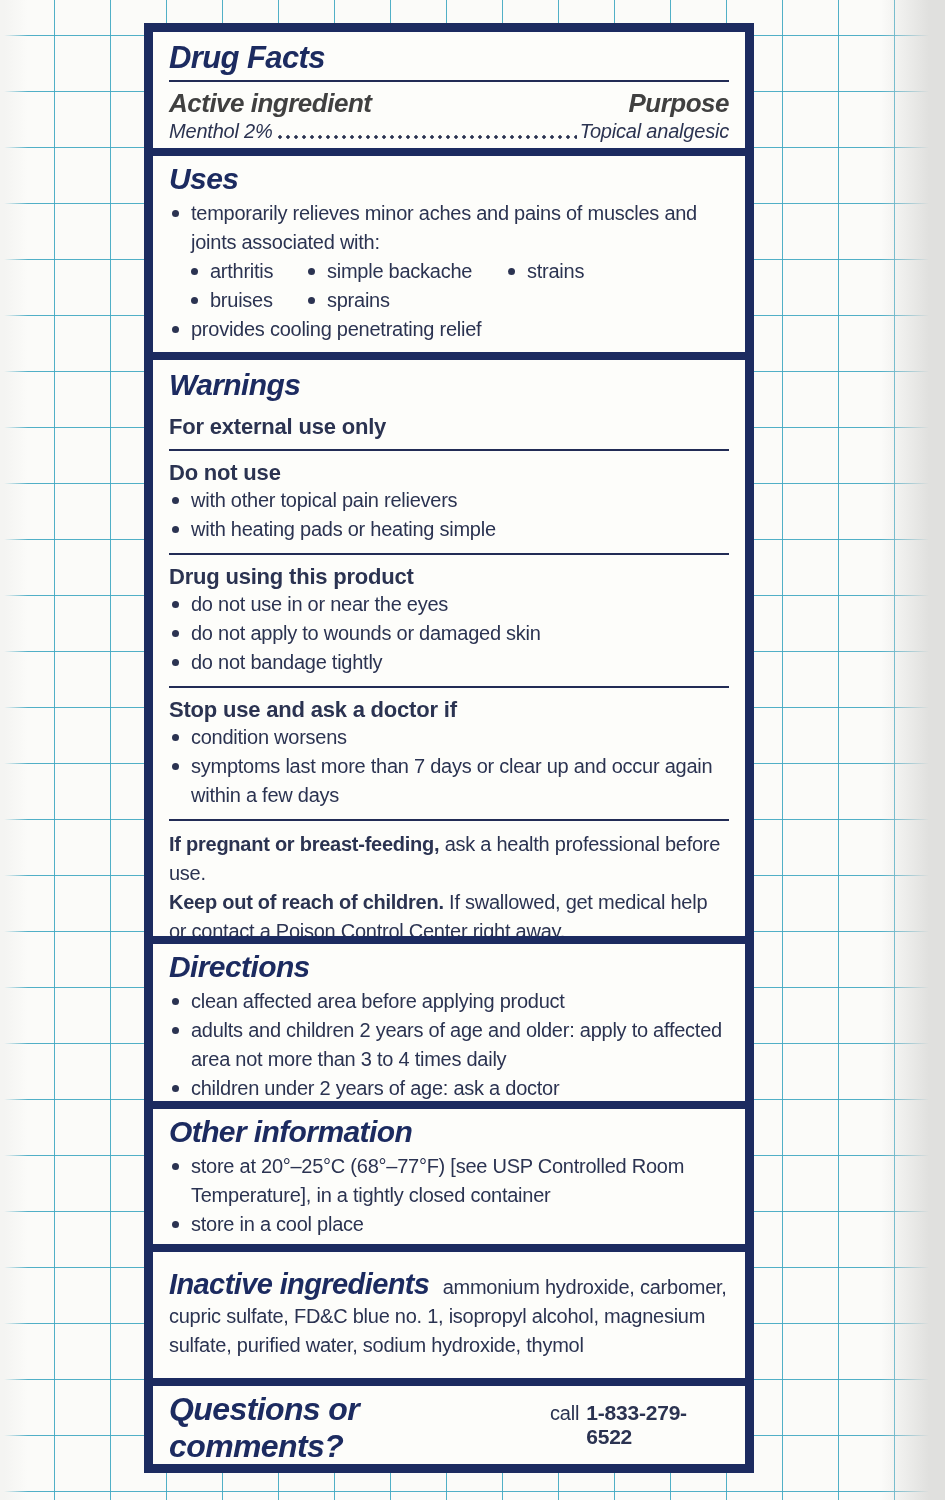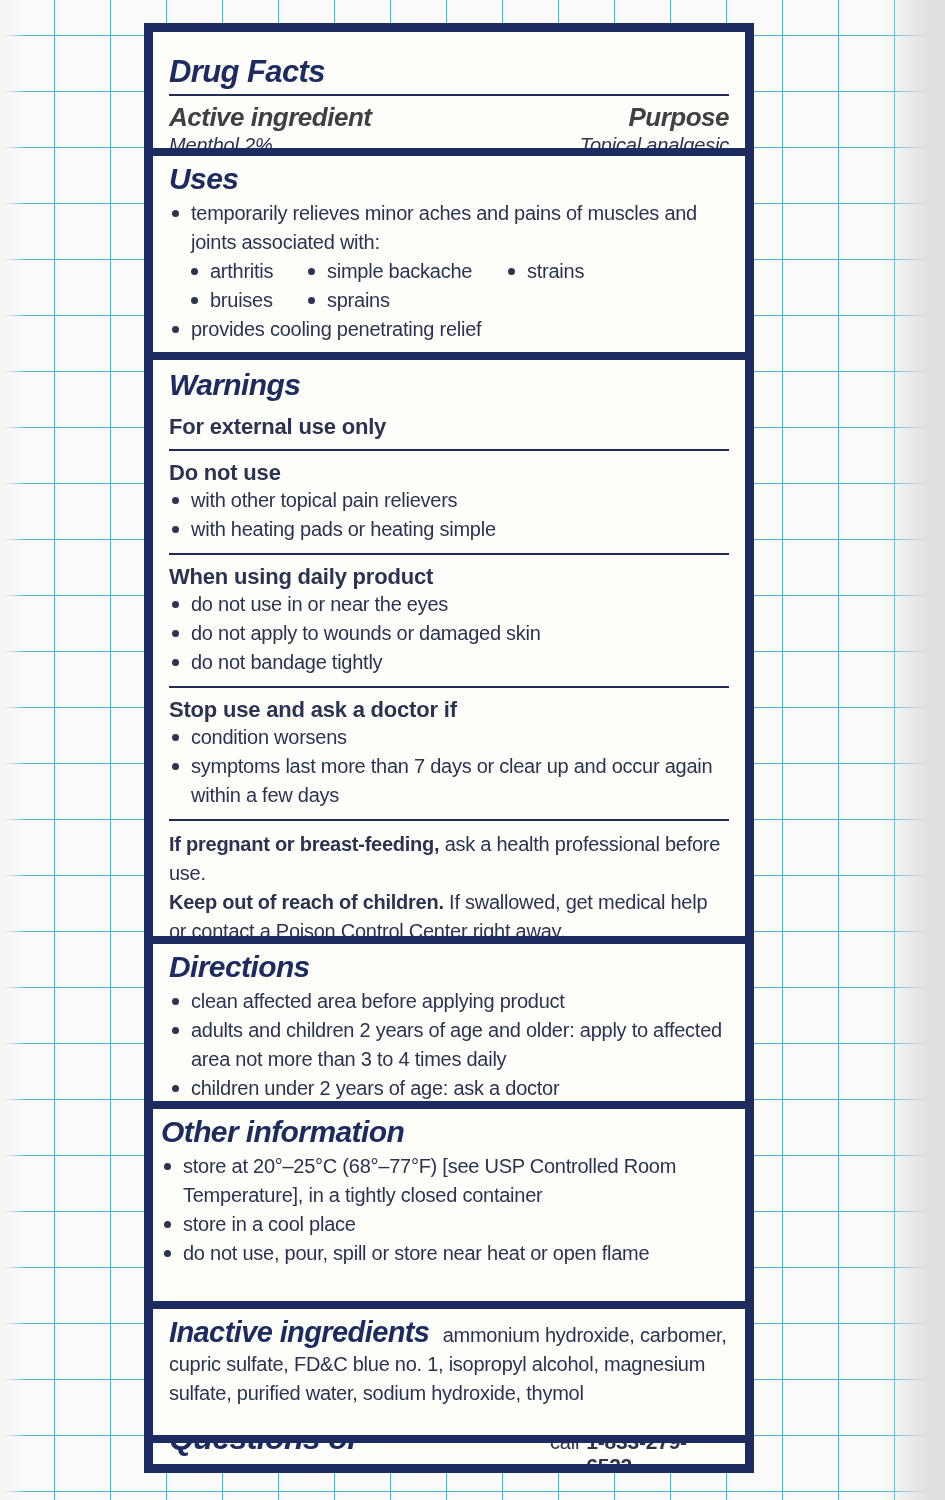--- a/index.html
+++ b/index.html
@@ -24,26 +24,26 @@
     position:absolute;right:0;top:0;bottom:0;width:64px;
     background:linear-gradient(to right,rgba(227,227,225,0) 0%,#e0e0de 75%);
   }
   .label{
     position:absolute;left:144px;top:23px;width:610px;height:1450px;
     box-sizing:border-box;border:9px solid #1c2b60;background:#fdfdfa;
     display:flex;flex-direction:column;color:#2b3351;
   }
   .sec{box-sizing:border-box;padding:6px 16px 0 16px;overflow:hidden;flex:none;}
   .sep{flex:none;height:8px;background:#1c2b60;}
-  .s1{height:116px;padding-top:23px;}
+  .s1{height:116px;padding-top:9px;}
   .s2{height:196px;}
   .s3{height:576px;padding-top:8px;}
   .s4{height:157px;}
-  .s5{height:192px;padding-left:8px;}
-  .s6{height:126px;padding-top:9px;}
+  .s5{height:135px;}
+  .s6{height:126px;padding-top:18px;}
   .s7{flex:1;display:flex;align-items:center;}
 
   .h1{font-size:31px;line-height:34px;font-weight:bold;font-style:italic;color:#1c2b60;letter-spacing:-0.6px;}
   .title-rule{height:2px;background:#222c55;margin:5px 0 6px 0;}
   .ai-row{display:flex;justify-content:space-between;align-items:baseline;line-height:30px;}
   .h2{font-size:26px;font-weight:bold;font-style:italic;color:#404040;letter-spacing:-0.5px;}
   .dotrow{display:flex;align-items:flex-end;font-size:20px;line-height:27px;letter-spacing:-0.2px;font-style:italic;}
   .leader{
     flex:1;height:18px;margin:0 3px 4px 3px;align-self:flex-end;
     background-image:radial-gradient(circle at 50% 50%, #2b3351 1.5px, transparent 1.9px);
@@ -138,21 +138,21 @@
       <div class="b">
         <span class="dot"></span>
         <span class="t">with other topical pain relievers</span>
       </div>
       <div class="b">
         <span class="dot"></span>
         <span class="t">with heating pads or heating simple</span>
       </div>
       <div class="rule"></div>
 
-      <div class="subhead">When using daily product</div>
+      <div class="subhead">Drug using this product</div>
       <div class="b">
         <span class="dot"></span>
         <span class="t">do not use in or near the eyes</span>
       </div>
       <div class="b">
         <span class="dot"></span>
         <span class="t">do not apply to wounds or damaged skin</span>
       </div>
       <div class="b">
         <span class="dot"></span>

